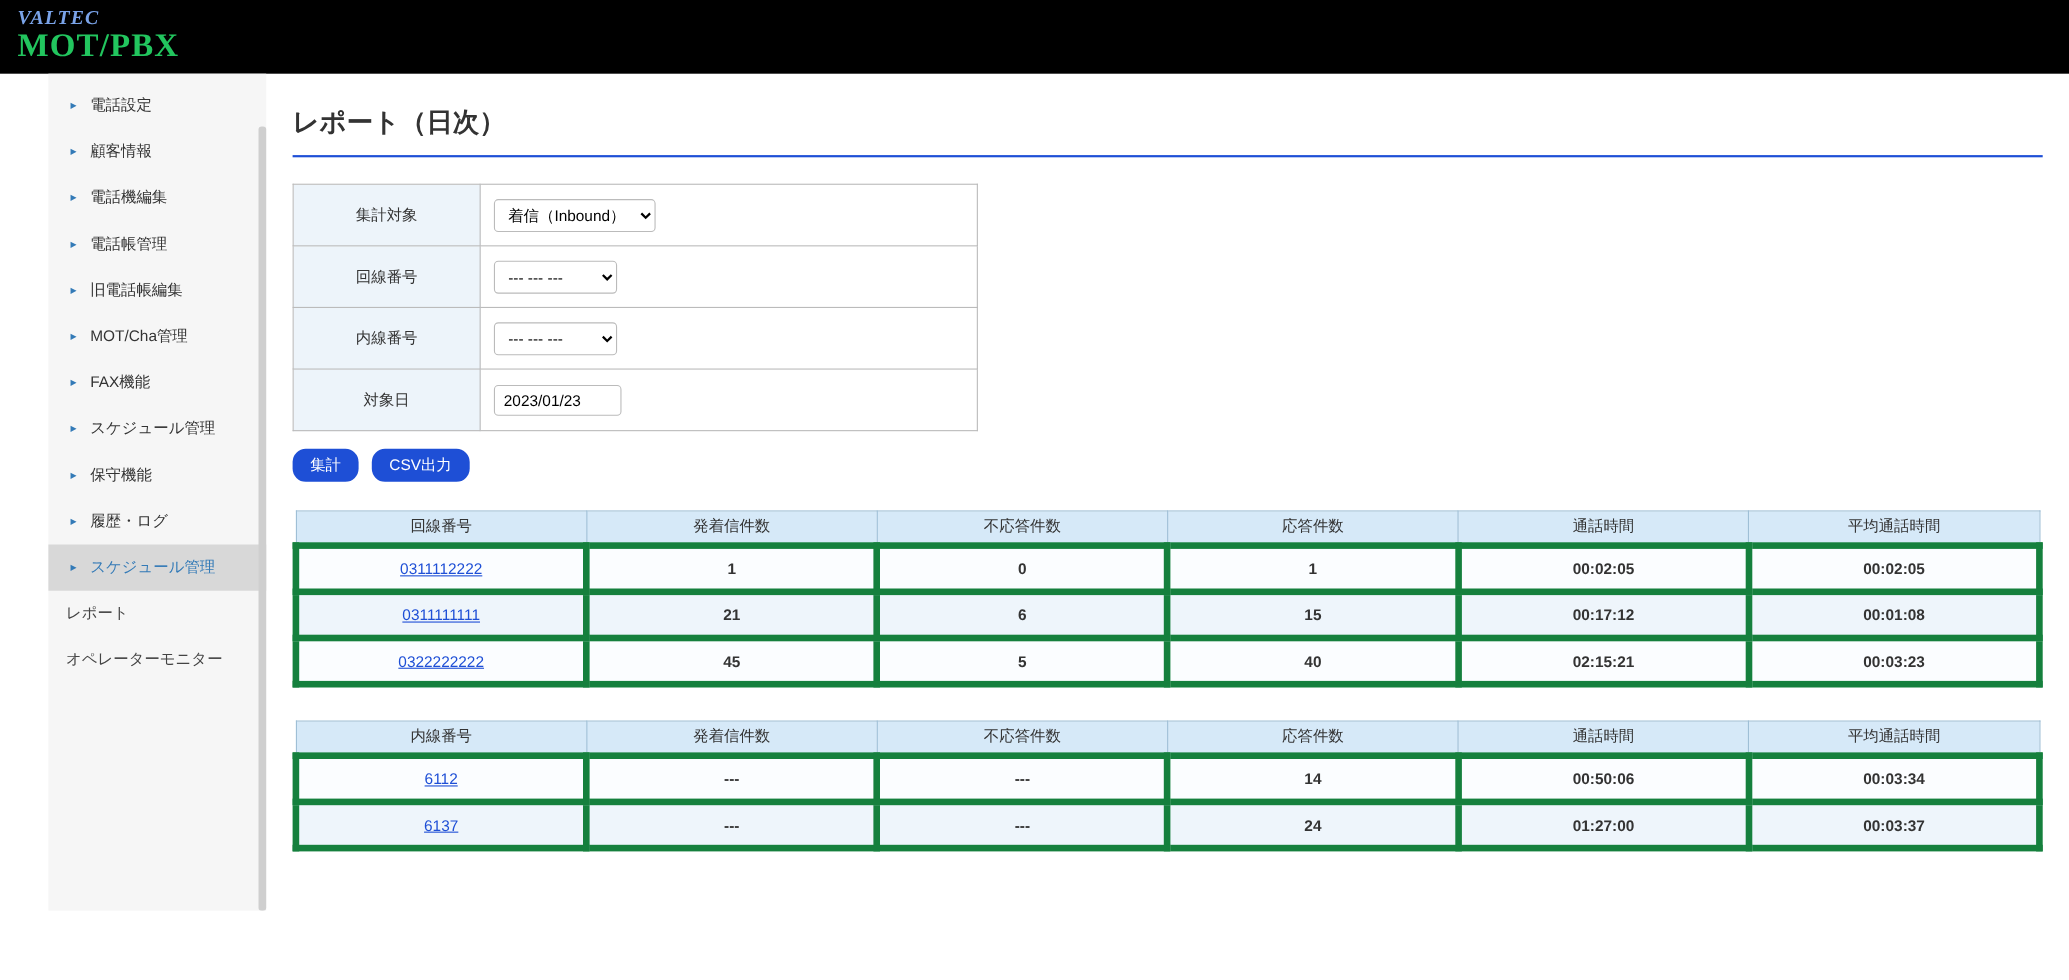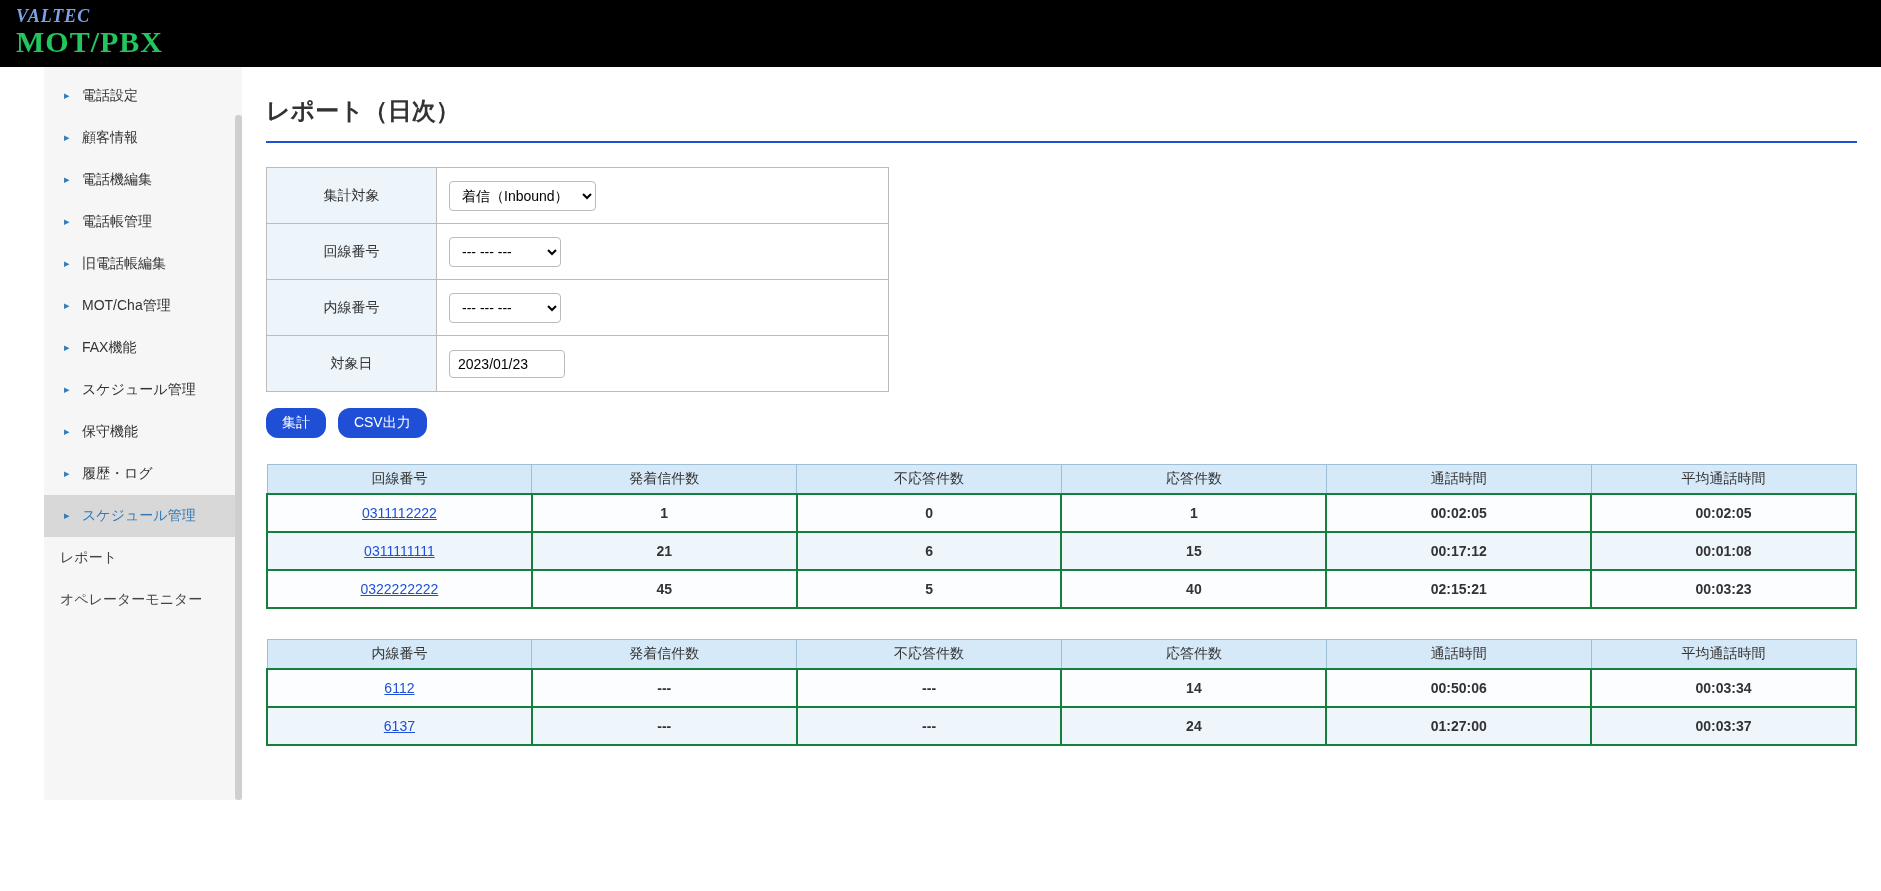--- a/index.html
+++ b/index.html
@@ -29,21 +29,21 @@
 .filter-input-cell input[type=text] { padding:5px 8px; border:1px solid #bbb; border-radius:4px; font-size:14px; background:#fff;}
 .filter-input-cell select.wide{width:147px;}
 .filter-input-cell select.mid{width:112px;}
 .filter-input-cell input.date{width:116px;}
 
 .btn-row { margin-bottom:26px; }
 .btn { display:inline-block; padding:6px 16px; background:#1e4fd6; color:#fff; border:none; border-radius:12px; font-size:14px; cursor:pointer; margin-right:8px;}
 
 .data-table { width:100%; border-collapse:collapse; table-layout:fixed; margin-bottom:30px;}
 .data-table th { background:#d6e9f8; border:1px solid #9fbfd6; padding:5px 4px; text-align:center; font-weight:normal;}
-.data-table td { border:2px solid #15803d; padding:10px 4px; text-align:center; }
+.data-table td { border:6px solid #15803d; padding:10px 4px; text-align:center; }
 .data-table td.link a{ color:#1e4fd6; text-decoration:underline;}
 .data-table tr:nth-child(odd) td { background:#fbfdff;}
 .data-table tr:nth-child(even) td { background:#eef5fb;}
 .data-table td.bold{font-weight:bold;}
 </style>
 </head>
 <body>
 
 <div class="header">
   <div class="header-valtec">VALTEC</div>

